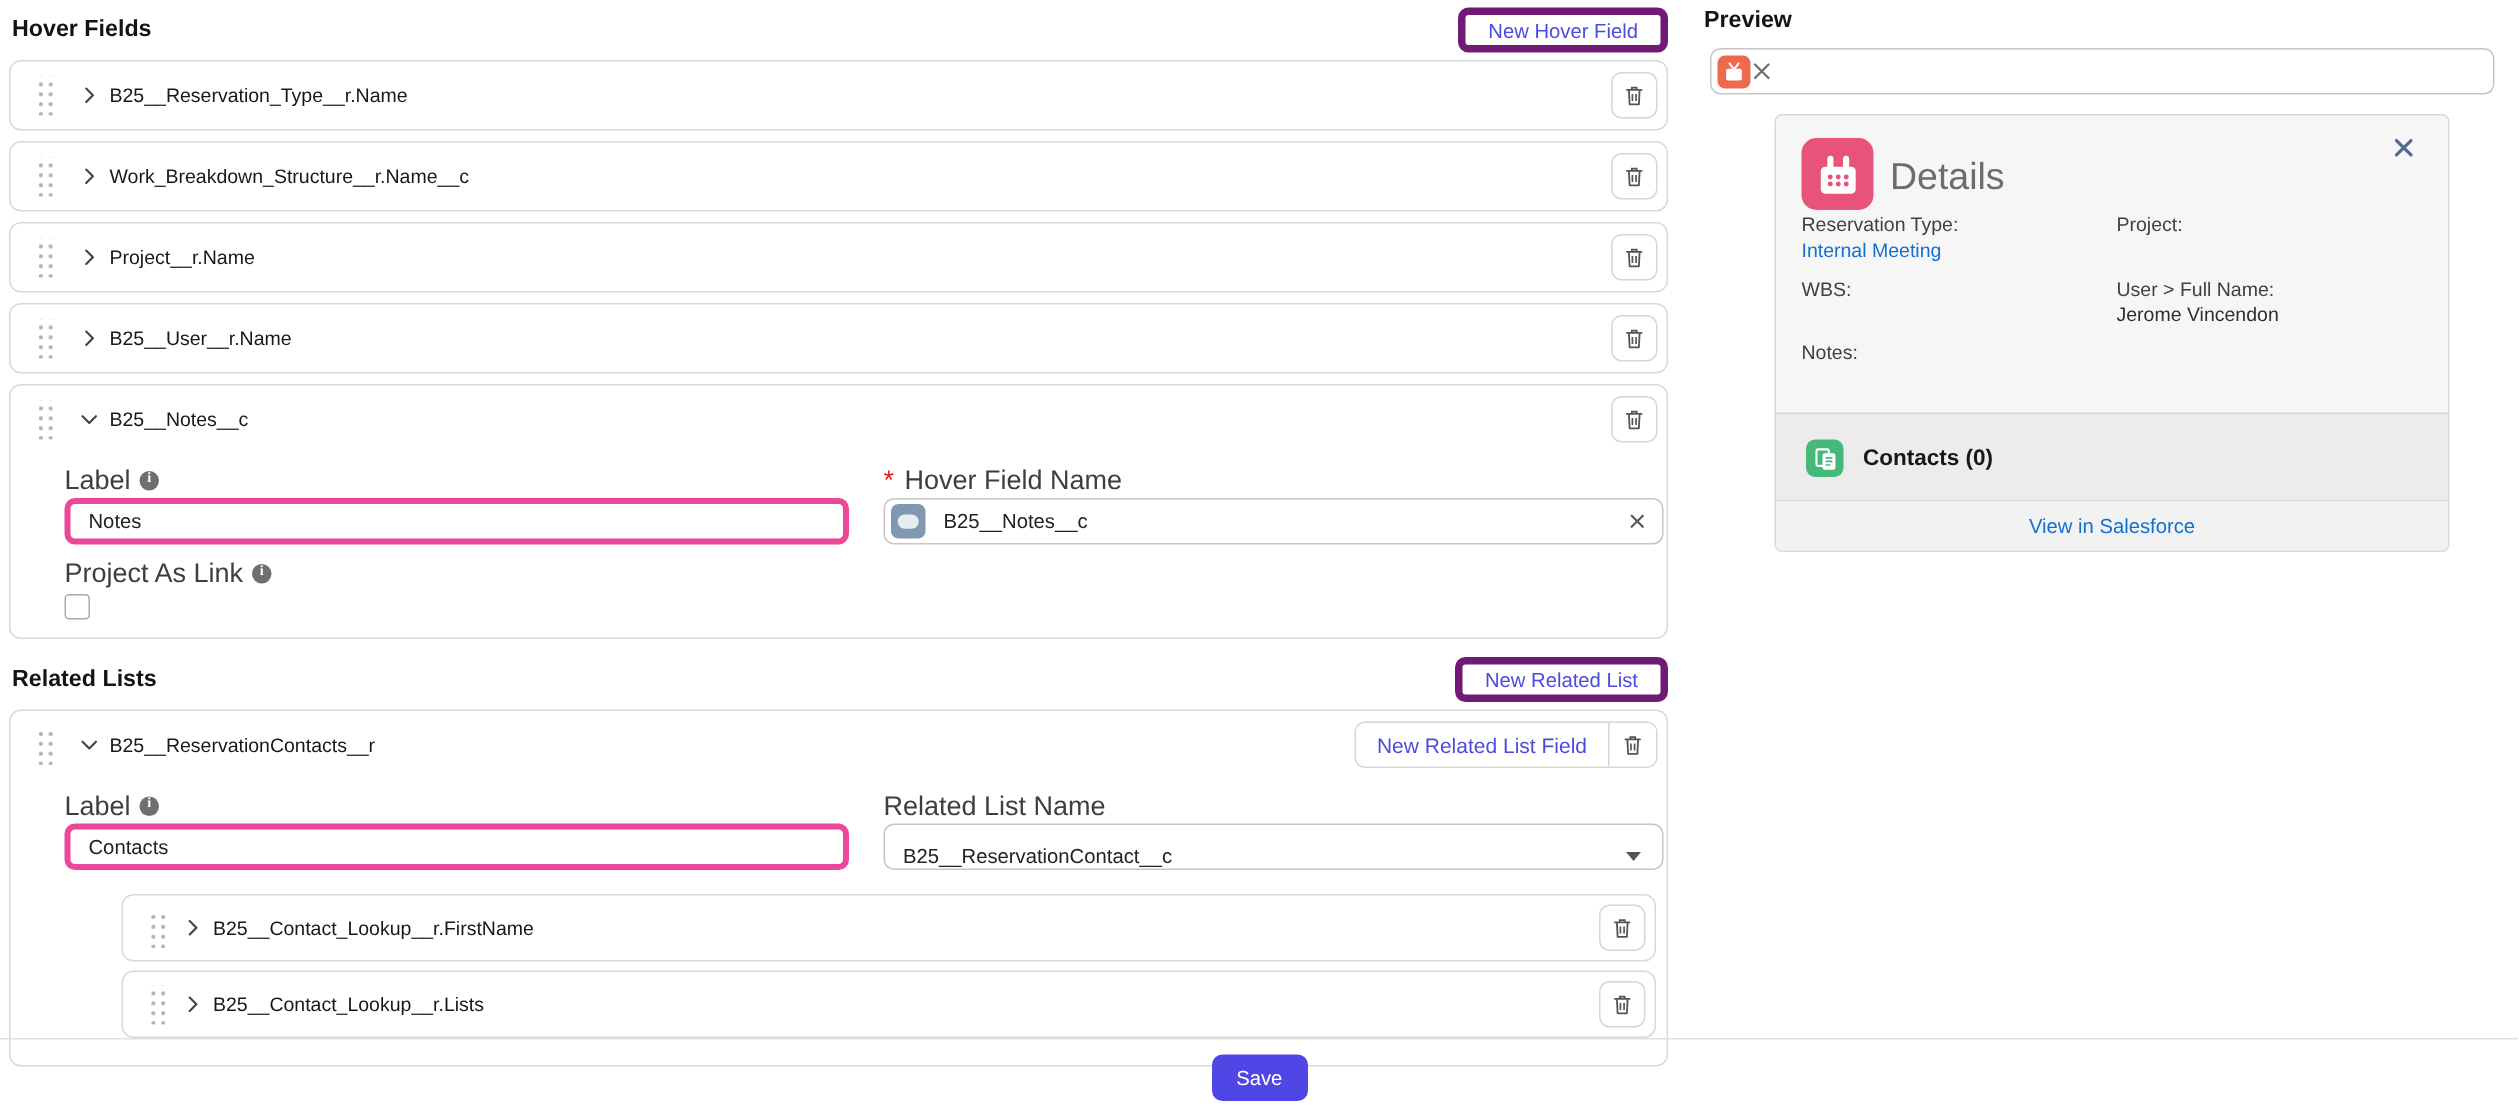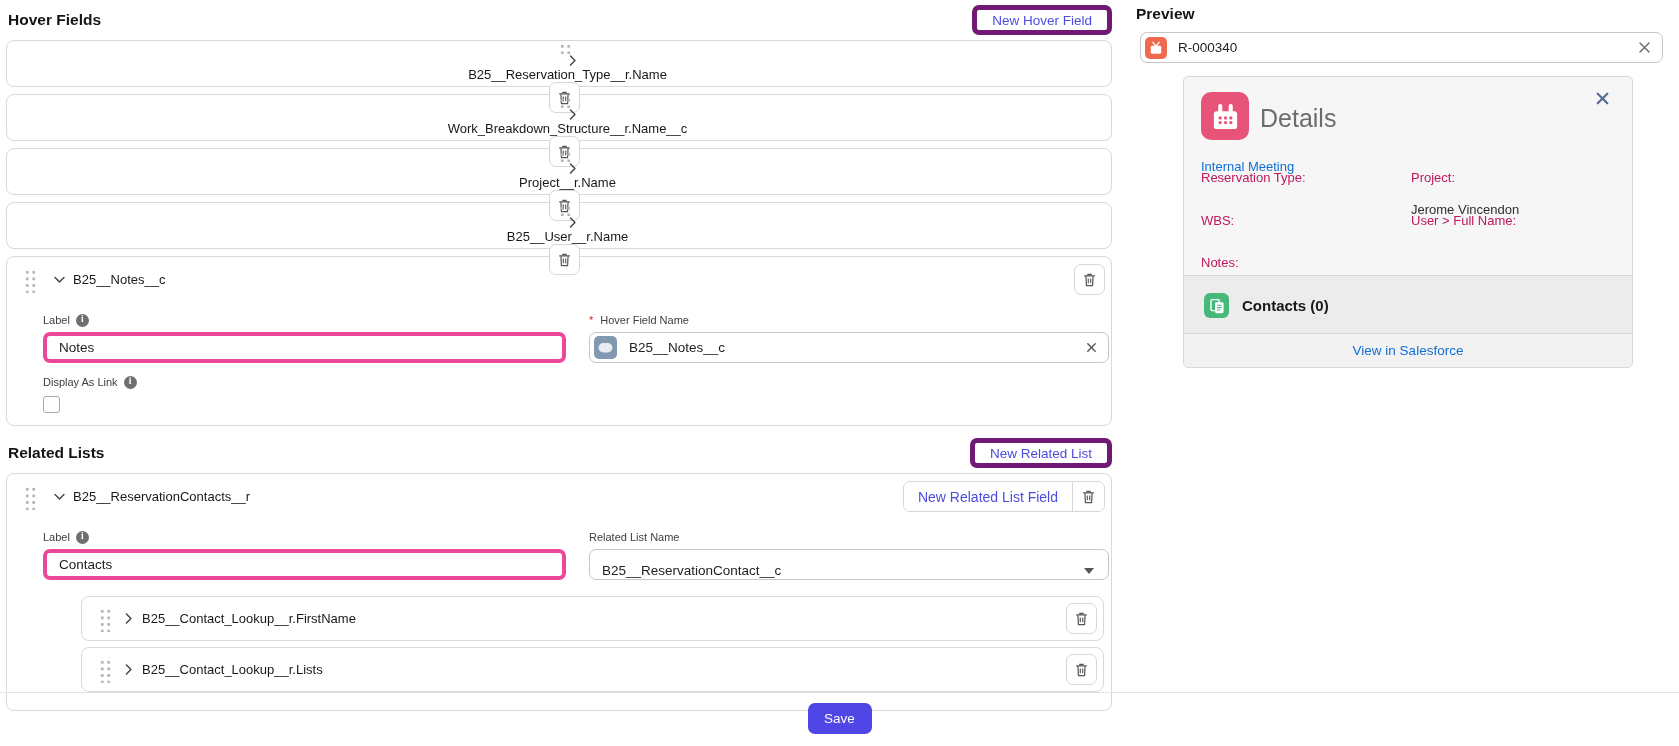--- a/index.html
+++ b/index.html
@@ -6,41 +6,41 @@
   body{font-family:"Liberation Sans",sans-serif;-webkit-font-smoothing:antialiased;}
   .page{position:relative;width:1679px;height:746px;overflow:hidden;background:#fff;}
 
   
   .left{position:absolute;left:6px;top:0;width:1106px;}
   .sec-head{height:40px;display:flex;align-items:center;justify-content:space-between;}
   .sec-title{font-size:15.5px;font-weight:700;color:#141414;margin:0 0 0 2px;}
   .btn{height:30px;padding:0 15px;background:#fff;border:5px solid #701a75;border-radius:7px;
        color:#4c4be0;font-size:13.5px;font-family:inherit;display:inline-flex;align-items:center;cursor:pointer;}
   .frow{box-sizing:border-box;width:1106px;height:47px;border:1px solid #d9d9d9;border-radius:8px;
-        margin-bottom:7px;display:flex;align-items:center;padding:0 6px 0 16px;background:#fff;flex-direction:column;}
+        margin-bottom:7px;display:flex;align-items:center;padding:0 6px 0 16px;background:#fff;}
   .frow.expanded{height:auto;display:block;padding:0;}
   .frow-head{height:45px;display:flex;align-items:center;padding:0 6px 0 16px;}
   .drag{width:13px;height:26px;flex:0 0 13px;
         background-image:radial-gradient(circle,#b3b3b3 1.3px,transparent 1.45px);
         background-size:6.5px 6.6px;background-position:1px 2px;cursor:grab;}
   .chev{margin-left:17px;display:inline-flex;align-items:center;cursor:pointer;}
   .rowlabel{margin-left:7px;font-size:13px;color:#181818;}
   .spacer{flex:1;}
   .iconbtn{width:31px;height:31px;flex:0 0 31px;border:1px solid #d6d6d6;border-radius:7px;background:#fff;
            display:inline-flex;align-items:center;justify-content:center;cursor:pointer;padding:0;}
   .btn-group{display:flex;align-items:stretch;border:1px solid #d6d6d6;border-radius:7px;overflow:hidden;height:31px;box-sizing:border-box;margin-right:0;}
   .btn-group .grp-btn{background:#fff;border:none;padding:0 14px;color:#4c4be0;font-size:14px;font-family:inherit;cursor:pointer;}
   .btn-group .grp-trash{width:32px;background:#fff;border:none;border-left:1px solid #d6d6d6;
            display:flex;align-items:center;justify-content:center;cursor:pointer;padding:0;}
 
   .form{padding:8px 0 12px 36px;}
   .cols{display:flex;gap:23px;}
   .col-l{width:523px;}
   .col-r{width:520px;}
-  .fld-label{display:flex;align-items:center;gap:6px;height:20px;font-size:11px;color:#3e3e3c;margin-bottom:2px;}
+  .fld-label{display:flex;align-items:center;gap:6px;height:20px;font-size:18px;color:#3e3e3c;margin-bottom:2px;}
   .req{color:#e02020;margin-right:1px;}
   .info{width:13px;height:13px;border-radius:50%;background:#6f6f6f;display:inline-flex;align-items:center;justify-content:center;cursor:pointer;}
   .info::after{content:"i";color:#fff;font-size:9.5px;font-weight:700;font-family:"Liberation Serif",serif;line-height:1;}
   .txt-input{box-sizing:border-box;width:100%;height:31px;border:4px solid #ec4899;border-radius:7px;
              padding:0 12px;font-size:13.5px;color:#222;font-family:inherit;background:#fff;}
   .pill-input{box-sizing:border-box;width:100%;height:31px;border:1px solid #c6c6c6;border-radius:7px;
               display:flex;align-items:center;padding:0 10px 0 4px;background:#fff;}
   .pill-input .pill-text{margin-left:12px;font-size:13.5px;color:#222;flex:1;}
   .ta-icon{width:23px;height:23px;border-radius:5px;background:#8099b1;display:inline-flex;align-items:center;justify-content:center;}
   .select-box{box-sizing:border-box;width:100%;height:31px;border:1px solid #c6c6c6;border-radius:7px;
@@ -65,21 +65,21 @@
   .rec-pill{box-sizing:border-box;margin:9px 0 0 4px;width:523px;height:31px;border:1px solid #c6c6c6;border-radius:7px;
             display:flex;align-items:center;padding:0 10px 0 4px;background:#fff;cursor:pointer;}
   .rec-icon{width:22px;height:22px;border-radius:5px;background:#ee6a4f;display:inline-flex;align-items:center;justify-content:center;}
   .rec-pill .pill-text{margin-left:11px;font-size:13.5px;color:#222;flex:1;}
   .details-card{box-sizing:border-box;position:relative;margin:13px 0 0 47px;width:450px;height:292px;
                 background:#f6f6f6;border:1px solid #d8d8d8;border-radius:5px;}
   .cal-icon{position:absolute;left:17px;top:15px;width:48px;height:48px;border-radius:10px;background:#e8537a;
             display:flex;align-items:center;justify-content:center;}
   .details-title{position:absolute;left:76px;top:27px;font-size:25px;font-weight:400;color:#6e6c6b;}
   .card-close{position:absolute;right:22px;top:14px;background:none;border:none;padding:0;cursor:pointer;display:flex;}
-  .df-label{position:absolute;font-size:13px;color:#be185d;margin-top:28px;}
+  .df-label{position:absolute;font-size:13px;color:#404040;}
   .df-value{position:absolute;font-size:13px;color:#2e2e2e;}
   .df-link{position:absolute;font-size:13px;color:#1070d2;cursor:pointer;}
   .card-div1{position:absolute;left:0;top:198px;width:100%;height:1px;background:#d8d8d8;}
   .contacts-band{position:absolute;left:0;top:199px;width:100%;height:59px;background:#ececec;
                  display:flex;align-items:center;padding-left:20px;box-sizing:border-box;}
   .con-icon{width:25px;height:25px;border-radius:6px;background:#45b87a;display:inline-flex;align-items:center;justify-content:center;}
   .con-title{margin-left:13px;font-size:15px;font-weight:700;color:#181818;}
   .card-footer{position:absolute;left:0;bottom:0;width:100%;height:34px;background:#f2f2f2;border-top:1px solid #d8d8d8;
                border-radius:0 0 5px 5px;display:flex;align-items:center;justify-content:center;box-sizing:border-box;text-align:center;}
   .card-footer a{font-size:13.5px;color:#1070d2;text-decoration:none;cursor:pointer;}
@@ -216,21 +216,21 @@
               <button class="clear-x">
                 <svg width="13" height="13" viewBox="0 0 14 14" stroke="#555" stroke-width="1.5" stroke-linecap="round">
                     <path d="M3 3l8 8M11 3l-8 8"></path>
                   </svg>
               </button>
             </div>
           </div>
         </div>
         <div class="dal">
           <div class="fld-label">
-            <span>Display As Link</span>
+            <span>Project As Link</span>
             <span class="info"></span>
           </div>
           <span class="checkbox"></span>
         </div>
       </div>
     </div>
 
     <div class="sec-head">
       <h2 class="sec-title">Related Lists</h2>
       <button class="btn">New Related List</button>
@@ -325,21 +325,20 @@
   <div class="right">
     <h2 class="sec-title">Preview</h2>
 
     <div class="rec-pill">
       <span class="rec-icon">
         <svg width="14" height="14" viewBox="0 0 16 16" fill="none">
             <path d="M4.5 1.5L8 6l3.5-4.5" stroke="#fff" stroke-width="1.5" stroke-linecap="round"></path>
             <rect x="2" y="5.5" width="12" height="9" rx="1.6" fill="#fff"></rect>
           </svg>
       </span>
-      <span class="pill-text">R-000340</span>
       <button class="clear-x">
         <svg width="15" height="15" viewBox="0 0 14 14" stroke="#6e6e6e" stroke-width="1.4" stroke-linecap="round">
             <path d="M2.8 2.8l8.4 8.4M11.2 2.8l-8.4 8.4"></path>
           </svg>
       </button>
     </div>
 
     <div class="details-card">
       <span class="cal-icon">
         <svg width="31" height="31" viewBox="0 0 32 32">

